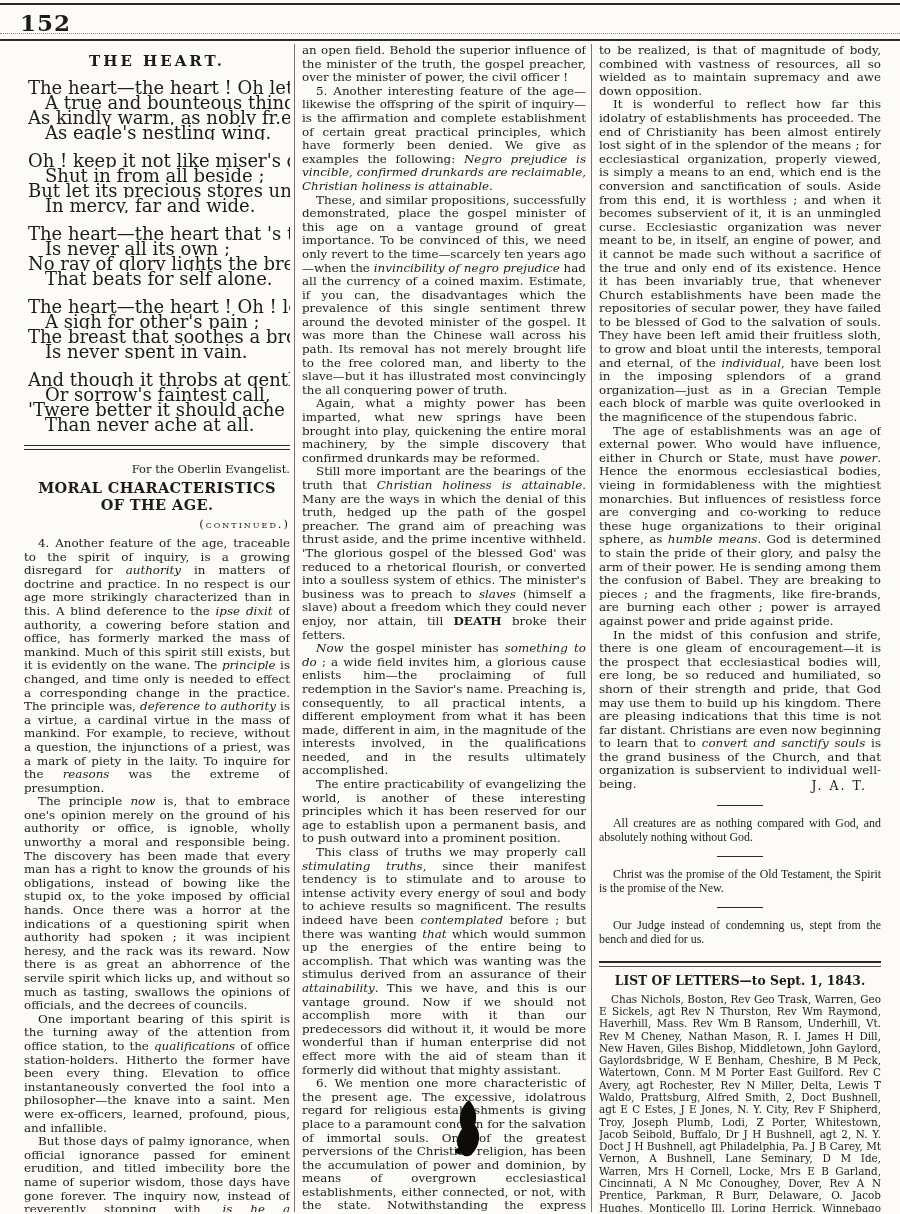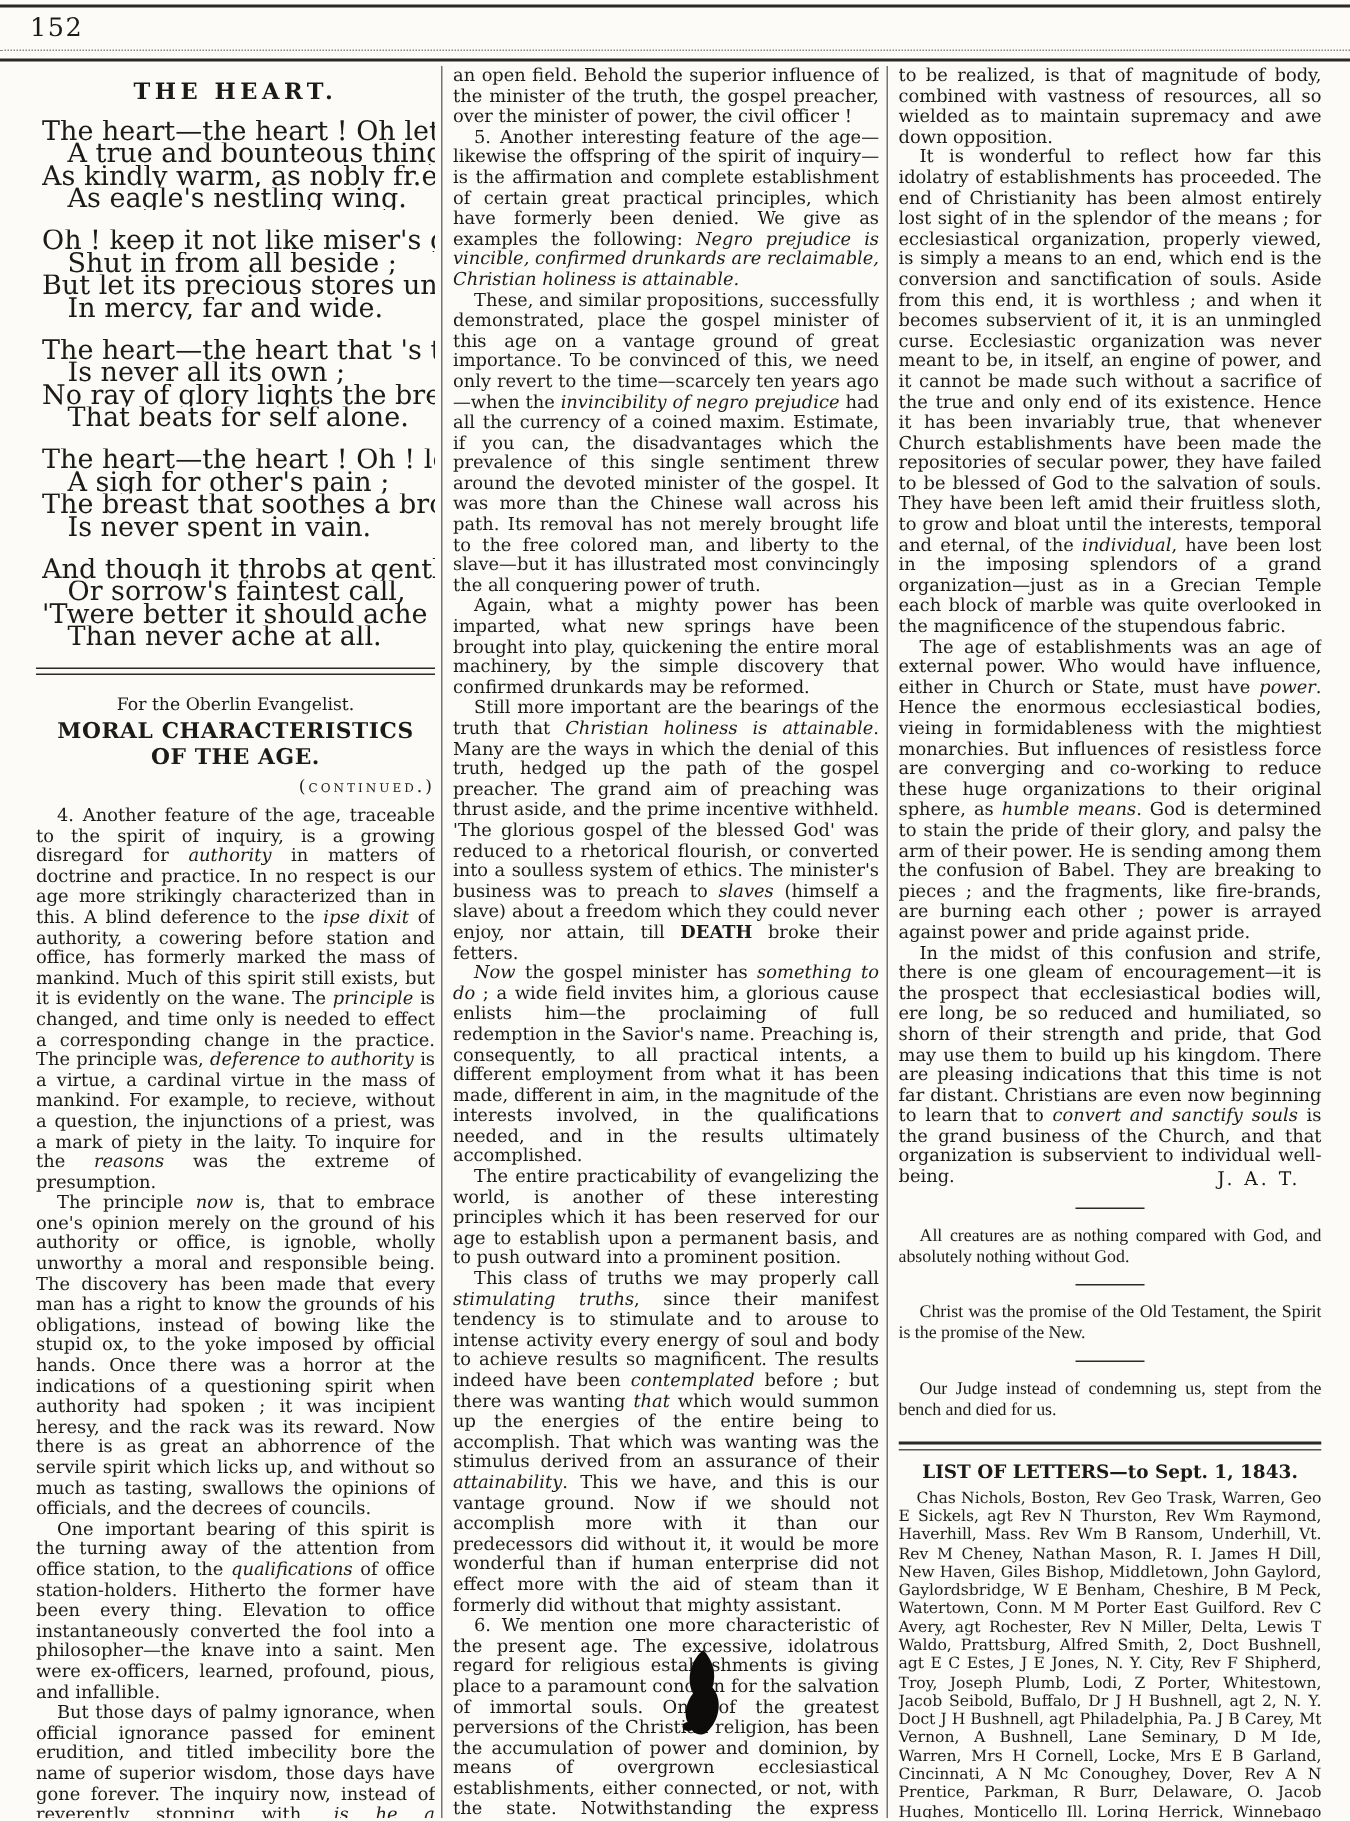--- a/index.html
+++ b/index.html
@@ -4,21 +4,21 @@
 <style>
   html,body{margin:0;padding:0;background:#e8e6e0;}
   .page{
     position:relative;width:900px;height:1214px;margin:0 auto;
     background:#fcfbf7;color:#1c1b18;
     font-family:"DejaVu Serif","Liberation Serif",serif;
     overflow:hidden;
   }
   
   .rule-top{position:absolute;left:0;top:3px;width:900px;height:2px;background:#2a2926;}
-  .page-num{position:absolute;left:20px;top:9px;font-size:17px;font-weight:normal;letter-spacing:1px;}
+  .page-num{position:absolute;left:20px;top:9px;font-size:23px;font-weight:bold;letter-spacing:1px;}
   .masthead{position:absolute;left:0;top:7px;width:100%;text-align:center;
     font-size:21px;font-weight:bold;letter-spacing:7px;word-spacing:14px;}
   .rule-under{position:absolute;left:0;top:33px;width:900px;height:5px;
     border-top:1px dotted #8a877f;border-bottom:2px solid #2a2926;}
   
   .vrule{position:absolute;top:44px;width:1px;height:1168px;background:#77746c;}
   .vrule.v1{left:294px;}
   .vrule.v2{left:591px;}
   
   .col{position:absolute;top:44px;height:1168px;overflow:hidden;text-align:justify;}
@@ -27,21 +27,21 @@
   .col3{left:599px;width:282px;}
   .body-text p{margin:0;font-size:11.9px;line-height:13.6px;text-indent:14px;}
   .body-text p.noindent{text-indent:0;}
   
   .poem-title{text-align:center;font-size:15px;font-weight:bold;letter-spacing:3px;margin:8px 0 10px;}
   .stanza{margin:0 0 13px 4px;font-weight:normal;font-size:18px;}
   .pline{line-height:15px;white-space:nowrap;overflow:hidden;}
   .pline.in{padding-left:17px;}
   
   .sep-double{border-top:1px solid #2a2926;border-bottom:1px solid #2a2926;height:3px;margin:10px 0 8px;}
-  .credit{text-align:center;font-size:11.5px;margin:12px 0 3px;}
+  .credit{text-align:right;font-size:11.5px;margin:12px 0 3px;}
   .art-title{text-align:center;font-size:14.5px;font-weight:bold;letter-spacing:0.4px;margin:0 0 4px;}
   .art-sub{text-align:right;font-size:11.5px;letter-spacing:2px;font-variant:small-caps;margin:0 0 6px;}
   
   .signature{text-align:right;padding-right:14px;font-size:12.5px;letter-spacing:2px;margin-top:-13.6px;}
   .shortrule{width:46px;border-top:1.5px solid #2a2926;margin:12px auto 11px;}
   .aphorism{margin:0;font-size:12.1px;line-height:14.6px;text-indent:14px;text-align:justify;font-family:Liberation Serif, serif;}
   .letters-rule{border-top:2px solid #2a2926;border-bottom:1px solid #55524a;height:3px;margin:14px 0 6px;}
   .letters-head{text-align:center;font-weight:bold;font-size:12.3px;margin:0 0 5px;}
   .letters p{margin:0;font-size:10.4px;line-height:12.3px;text-indent:12px;text-align:justify;}
   

